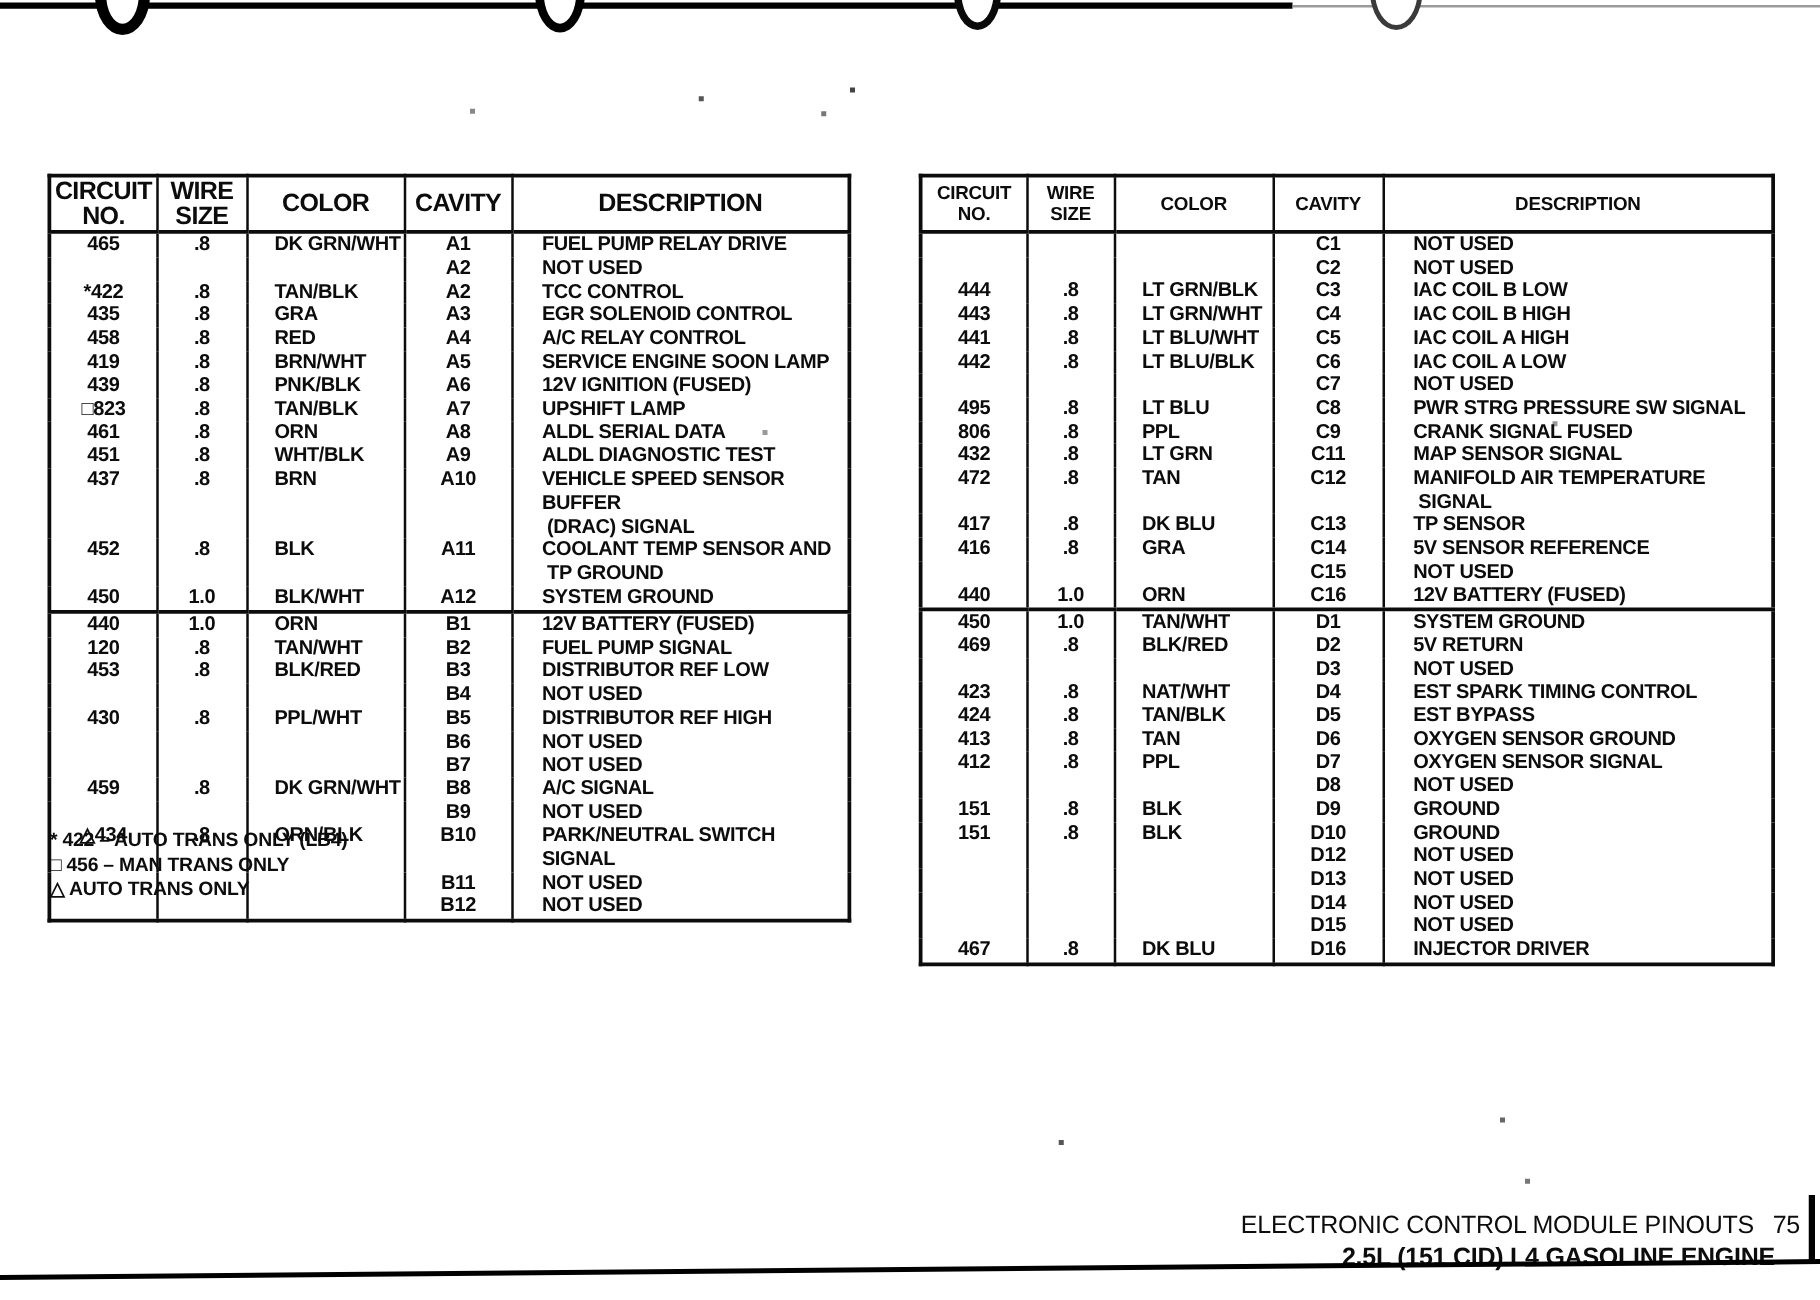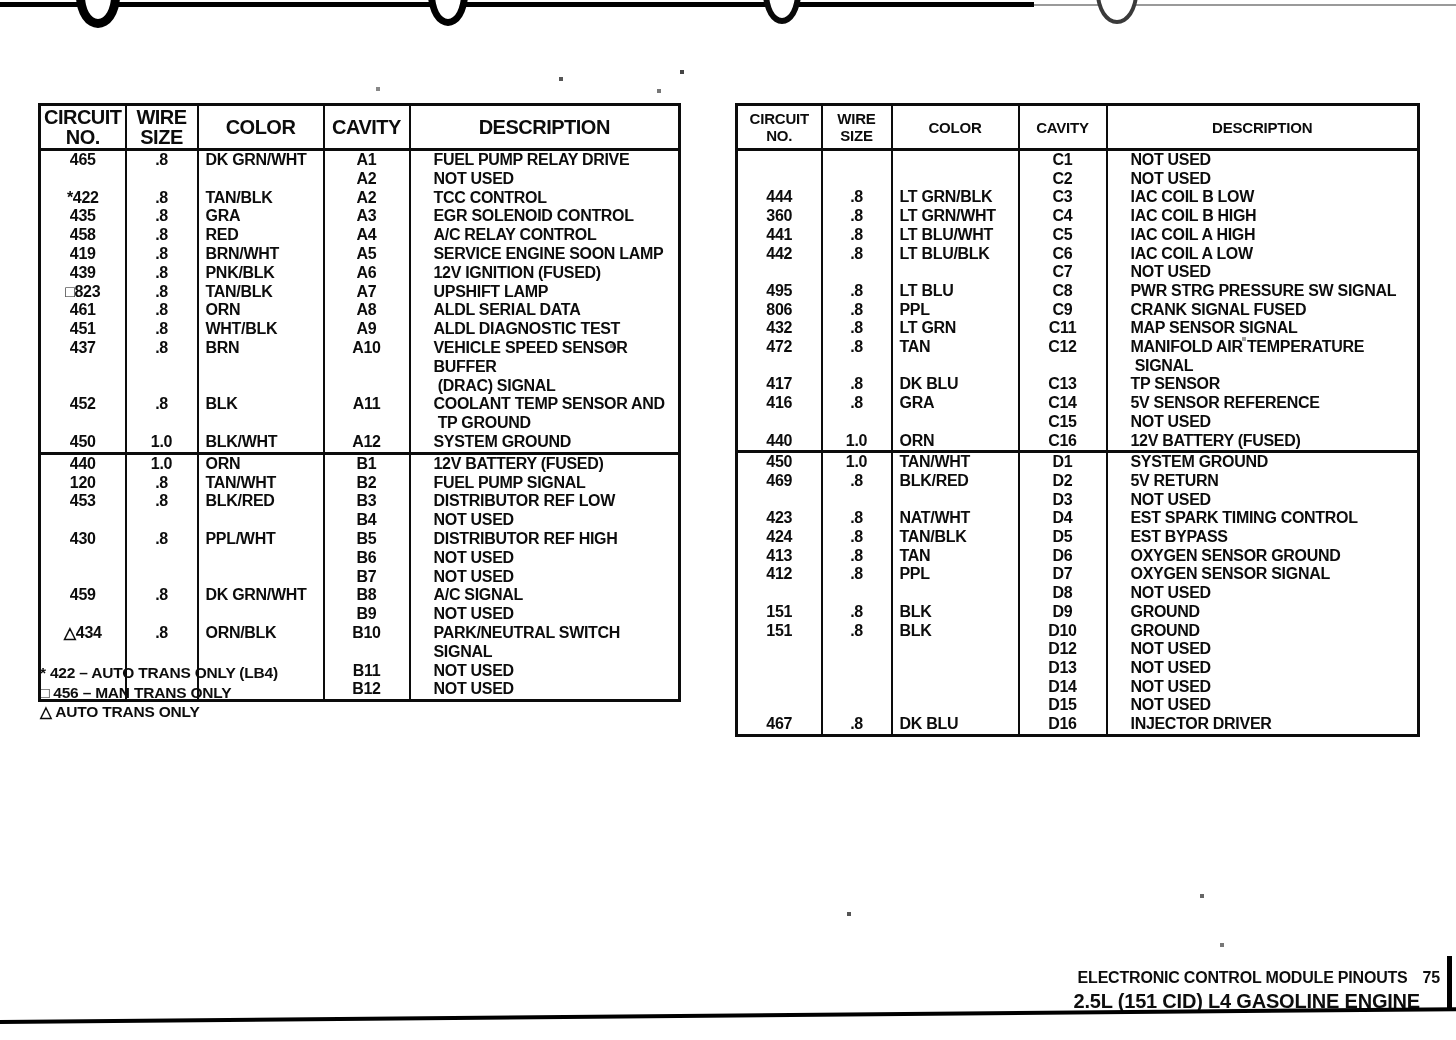--- a/index.html
+++ b/index.html
@@ -30,48 +30,48 @@
   .scan-noise { position:absolute; left:0; top:0; width:2px; height:2px; background:transparent;
     box-shadow: 560px 78px 0 1px #555, 681px 71px 0 1px #444, 658px 90px 0 1px #777,
                 377px 88px 0 1px #888, 848px 913px 0 1px #555, 1201px 895px 0 1px #666,
                 1221px 944px 0 1px #777, 1243px 338px 0 1px #999, 611px 345px 0 1px #999; }
 
   
   .tbl-host { position:absolute; }
   #tbl-left  { left:38px;  top:103px; }
   #tbl-right { left:735px; top:103px; }
 
-  table { border-collapse:collapse; table-layout:fixed; border:3px solid #0c0c0c; }
+  table { border-collapse:collapse; table-layout:fixed; border:3px solid #0c0c0c;margin-top:36px; }
   .t-left  { width:643px; }
   .t-right { width:685px; }
 
   th, td { font-weight:bold; color:#0c0c0c; border-right:2px solid #0c0c0c; overflow:hidden; }
   th:last-child, td:last-child { border-right:none; }
 
   thead th { border-bottom:3px solid #0c0c0c; height:45px; vertical-align:middle;
              text-align:center; white-space:pre-line; }
   .t-left thead th  { font-size:20px; line-height:20px; letter-spacing:-0.5px; }
   .t-right thead th { font-size:15px; line-height:17px; letter-spacing:-0.2px; }
 
   td { font-size:16px; letter-spacing:-0.3px; vertical-align:top;
        white-space:pre-line; padding:0; }
   .t-left  td { line-height:18.8px; }
   .t-right td { line-height:18.7px; }
   td.c0, td.c1, td.c3 { text-align:center; }
-  td.c2 { padding-left:7px; }
+  td.c2 { padding-left:21px; }
   td.c4 { padding-left:23px; }
   tbody.sec-next tr:first-child td { border-top:3px solid #0c0c0c; }
 
   
   #footnotes { position:absolute; left:40px; top:663px; font-weight:bold; font-size:15.5px;
                line-height:19.5px; letter-spacing:-0.2px; }
 
   
   #footer { position:absolute; right:16px; top:969px; text-align:right; }
-  .f-title-row { font-size:16px; font-weight:bold; letter-spacing:-0.2px; white-space:nowrap; }
+  .f-title-row { font-size:20px; font-weight:normal; letter-spacing:-0.2px; white-space:nowrap; }
   .f-num { margin-left:15px; }
   .f-sub { font-size:20px; font-weight:bold; margin-top:3px; padding-right:20px; letter-spacing:-0.2px; }
 </style>
 </head>
 <body>
 
 <div class="top-edge-line"></div>
 <div class="top-edge-line2"></div>
 <div class="hole hole-1"></div>
 <div class="hole hole-2"></div>
@@ -319,21 +319,21 @@
           <td class="c4">NOT USED</td>
         </tr>
         <tr>
           <td class="c0">444</td>
           <td class="c1">.8</td>
           <td class="c2">LT GRN/BLK</td>
           <td class="c3">C3</td>
           <td class="c4">IAC COIL B LOW</td>
         </tr>
         <tr>
-          <td class="c0">360</td>
+          <td class="c0">443</td>
           <td class="c1">.8</td>
           <td class="c2">LT GRN/WHT</td>
           <td class="c3">C4</td>
           <td class="c4">IAC COIL B HIGH</td>
         </tr>
         <tr>
           <td class="c0">441</td>
           <td class="c1">.8</td>
           <td class="c2">LT BLU/WHT</td>
           <td class="c3">C5</td>

